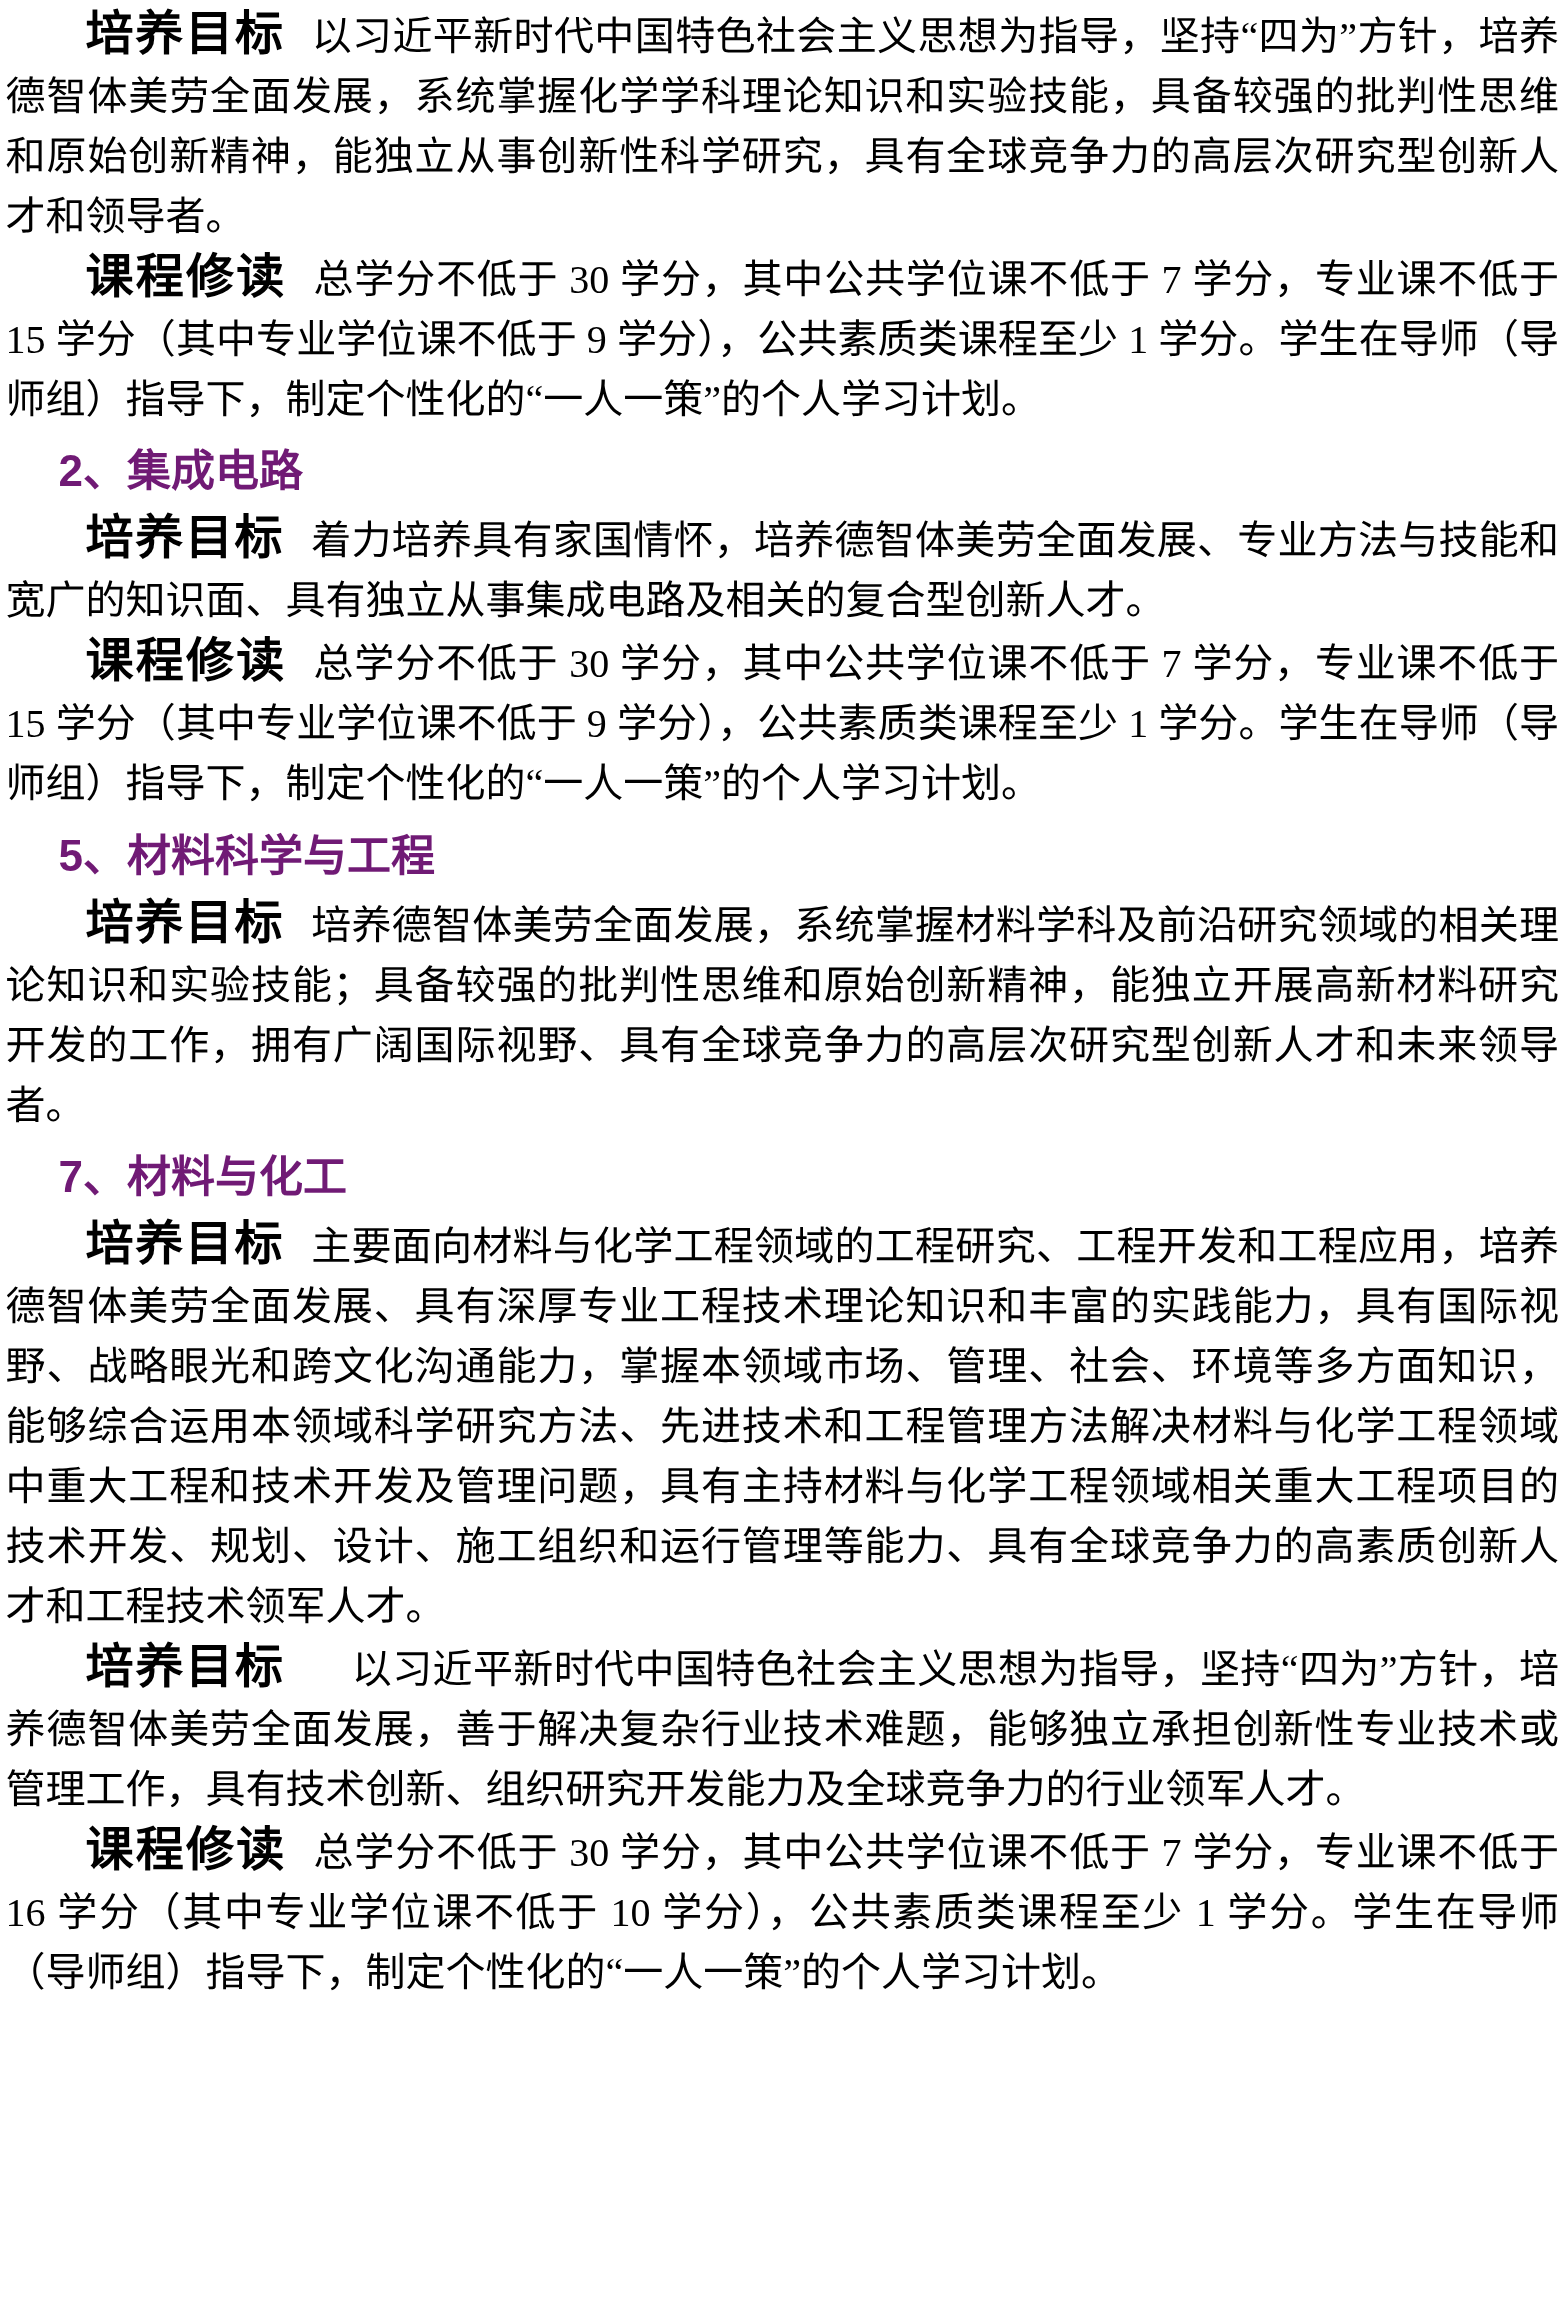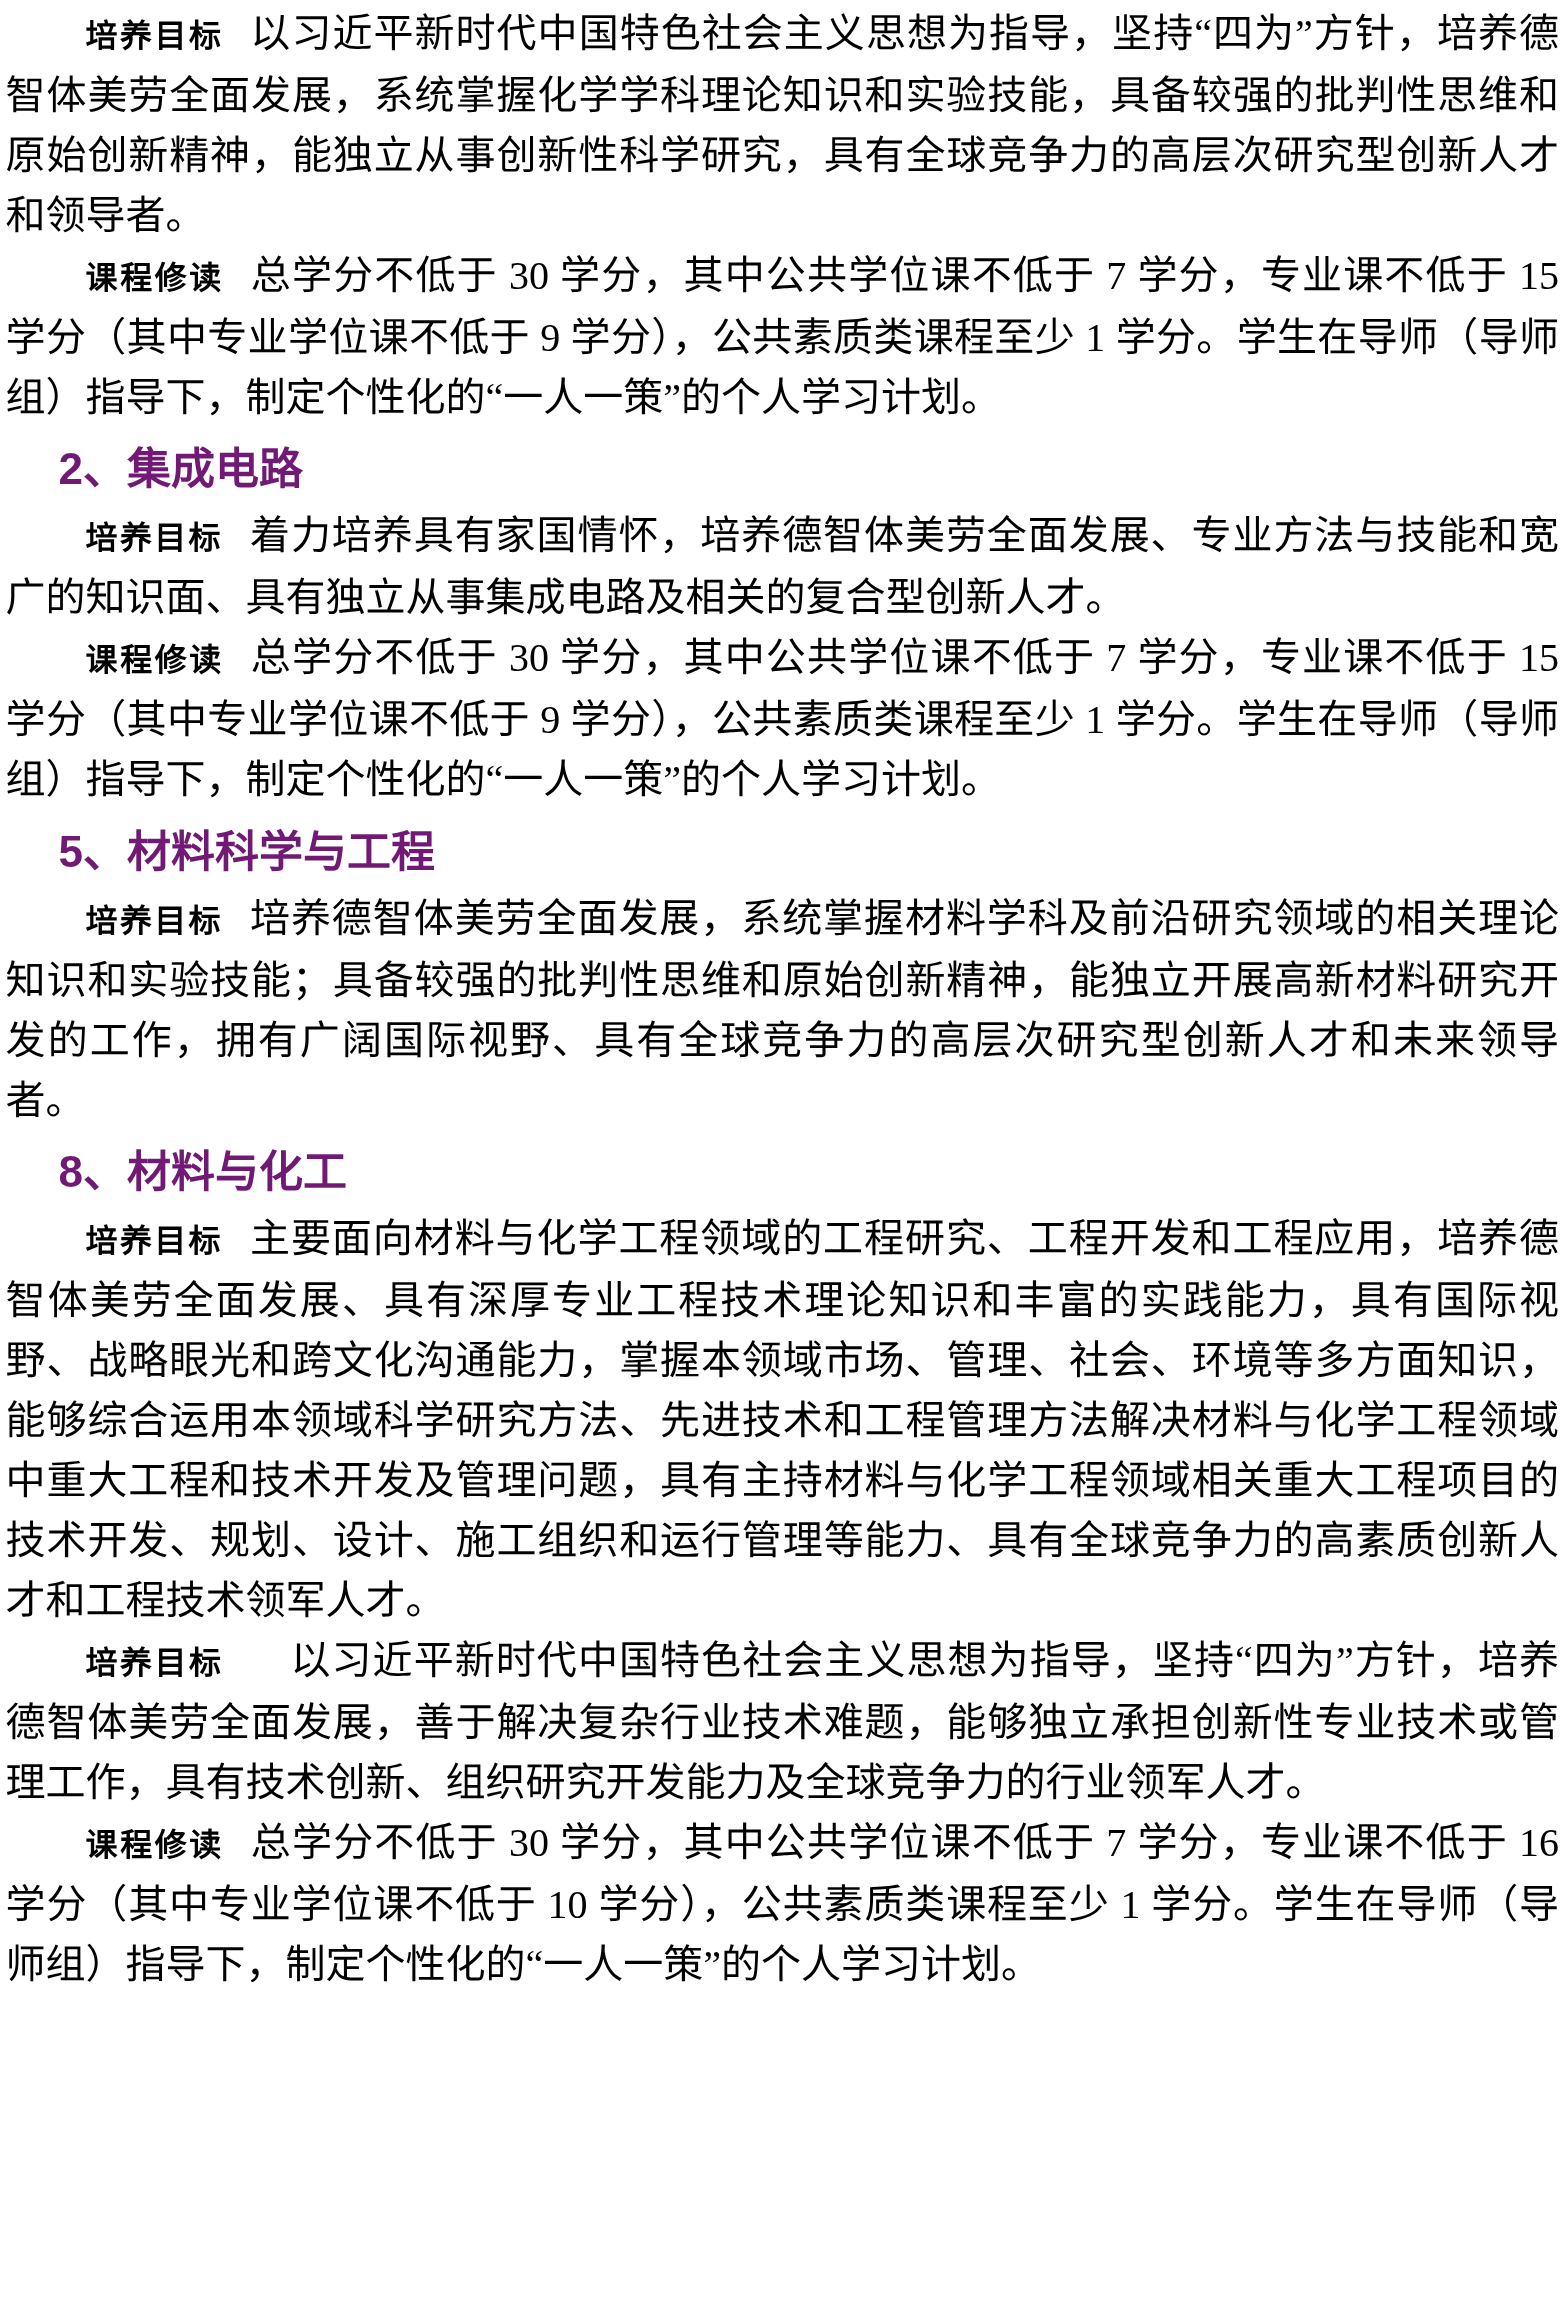--- a/index.html
+++ b/index.html
@@ -20,21 +20,21 @@
     font-family: "Liberation Serif", "DejaVu Serif", serif;
     font-size: 40px;
     line-height: 60px;
     text-align: justify;
     text-indent: 80px;
     color: #000000;
   }
   .para-label {
     font-family: "Liberation Sans", "DejaVu Sans", sans-serif;
     font-weight: 700;
-    font-size: 32px;
+    font-size: 48px;
     letter-spacing: 1.4px;
     margin-right: 27px;
   }
   .para-label.wide-gap {
     margin-right: 67px;
   }
   .section-heading {
     margin: 11.3px 0 7px 0;
     font-family: "Liberation Sans", "DejaVu Sans", sans-serif;
     font-weight: 700;
@@ -69,21 +69,21 @@
   </section>
 
   <section>
     <h2 class="section-heading">5、材料科学与工程</h2>
     <p class="para">
       <span class="para-label">培养目标</span><span>培养德智体美劳全面发展，系统掌握材料学科及前沿研究领域的相关理论知识和实验技能；具备较强的批判性思维和原始创新精神，能独立开展高新材料研究开发的工作，拥有广阔国际视野、具有全球竞争力的高层次研究型创新人才和未来领导者。</span>
     </p>
   </section>
 
   <section>
-    <h2 class="section-heading">8、材料与化工</h2>
+    <h2 class="section-heading">7、材料与化工</h2>
     <p class="para">
       <span class="para-label">培养目标</span><span>主要面向材料与化学工程领域的工程研究、工程开发和工程应用，培养德智体美劳全面发展、具有深厚专业工程技术理论知识和丰富的实践能力，具有国际视野、战略眼光和跨文化沟通能力，掌握本领域市场、管理、社会、环境等多方面知识，能够综合运用本领域科学研究方法、先进技术和工程管理方法解决材料与化学工程领域中重大工程和技术开发及管理问题，具有主持材料与化学工程领域相关重大工程项目的技术开发、规划、设计、施工组织和运行管理等能力、具有全球竞争力的高素质创新人才和工程技术领军人才。</span>
     </p>
   </section>
 
   <section>
     <p class="para">
       <span class="para-label wide-gap">培养目标</span><span>以习近平新时代中国特色社会主义思想为指导，坚持“四为”方针，培养德智体美劳全面发展，善于解决复杂行业技术难题，能够独立承担创新性专业技术或管理工作，具有技术创新、组织研究开发能力及全球竞争力的行业领军人才。</span>
     </p>
     <p class="para">

